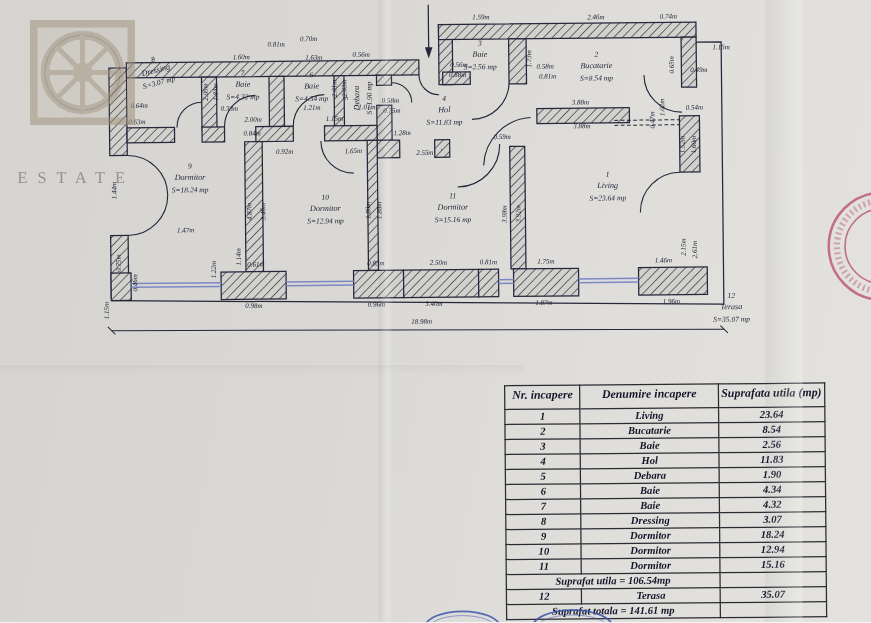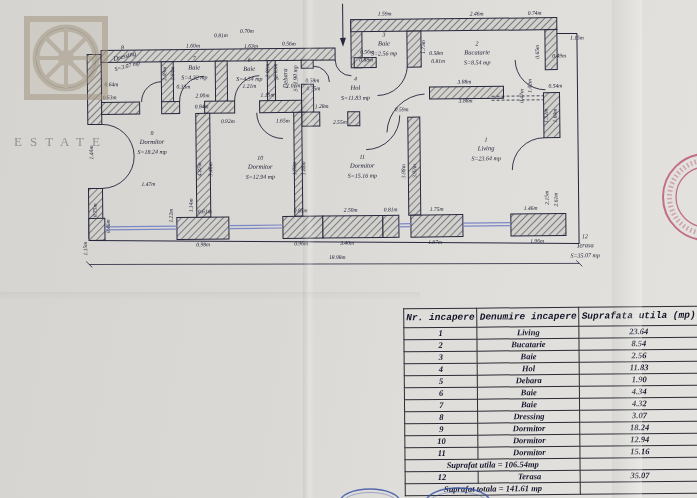--- a/index.html
+++ b/index.html
@@ -22,21 +22,21 @@
   .wm-emblem{position:absolute;left:24px;top:16px;opacity:.55;}
   .wm-title{position:absolute;left:14px;top:72px;width:150px;text-align:center;
     font-size:34px;letter-spacing:7px;color:#6f6f74;opacity:.78;font-weight:normal;}
   .wm-sub{position:absolute;left:14px;top:134px;width:150px;
     font-size:13px;letter-spacing:8px;color:#88867f;opacity:.85;}
   
   .area-table{position:absolute;left:404px;top:307px;width:257px;border-collapse:collapse;
     transform:rotate(-0.5deg);color:#15152a;}
   .area-table th,.area-table td{border:1px solid #2b2b33;font-style:italic;font-weight:bold;
     padding:0 2px;text-align:center;line-height:1.05;}
-  .area-table th{font-size:9.5px;height:18px;white-space:nowrap;font-family:Liberation Mono, monospace;}
+  .area-table th{font-size:9.5px;height:18px;white-space:nowrap;}
   .area-table td{font-size:8.5px;height:11px;}
   .area-table .c-num{width:58px;}
   .area-table .c-name{width:116px;}
   .area-table .c-area{width:77px;}
 </style>
 </head>
 <body>
 
 <div class="page">
 

